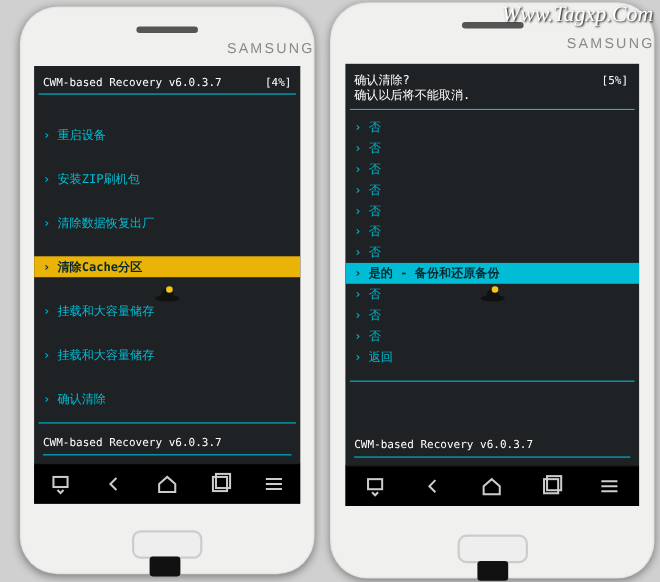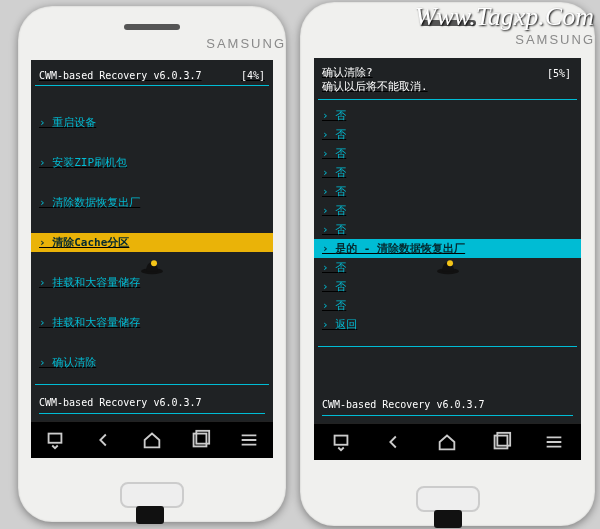--- a/index.html
+++ b/index.html
@@ -12,21 +12,21 @@
     position: relative;
     overflow: hidden;
   }
   .watermark {
     position: absolute;
     top: 2px;
     right: 6px;
     color: #fff;
     font-family: Georgia, serif;
     font-style: italic;
-    font-size: 26px;
+    font-size: 20px;
     text-shadow: 1px 1px 2px #000;
     z-index: 100;
   }
   .phone {
     position: absolute;
     background: #f0f0ee;
     border-radius: 34px;
     box-shadow: 0 2px 8px rgba(0,0,0,0.4), inset 0 0 2px rgba(0,0,0,0.2);
   }
   .phone-left { left: 18px; top: 6px; width: 268px; height: 516px; }
@@ -45,21 +45,20 @@
     top: 30px;
     color: #8a8a8a;
     font-family: Arial, sans-serif;
     letter-spacing: 2px;
     font-size: 13px;
   }
   .screen {
     position: absolute;
     background: #1f2224;
     overflow: hidden;
-    text-decoration: underline;
   }
   .phone-left .screen { left: 13px; right: 13px; top: 54px; bottom: 64px; }
   .phone-right .screen { left: 14px; right: 14px; top: 56px; bottom: 66px; }
   .cwm-header {
     color: #fff;
     font-size: 10px;
     padding: 10px 8px 2px 8px;
     display: flex;
     justify-content: space-between;
     white-space: pre;
@@ -235,21 +234,21 @@
     <div class="confirm-bat">[5%]</div>
     <div class="cyan-line" style="margin-top:4px"></div>
     <div class="confirm" id="right-confirm">
         <div class="confirm-item">› 否</div>
         <div class="confirm-item">› 否</div>
         <div class="confirm-item">› 否</div>
         <div class="confirm-item">› 否</div>
         <div class="confirm-item">› 否</div>
         <div class="confirm-item">› 否</div>
         <div class="confirm-item">› 否</div>
-        <div class="confirm-item selected">› 是的 - 清除数据恢复出厂</div>
+        <div class="confirm-item selected">› 是的 - 备份和还原备份</div>
         <div class="confirm-item">› 否</div>
         <div class="confirm-item">› 否</div>
         <div class="confirm-item">› 否</div>
         <div class="confirm-item">› 返回</div>
       </div>
     <div class="cyan-line mid"></div>
 
     <div class="hat-icon">
       <svg viewBox="0 0 26 26">
           <ellipse cx="13" cy="20" rx="11" ry="3" fill="#111"></ellipse>

